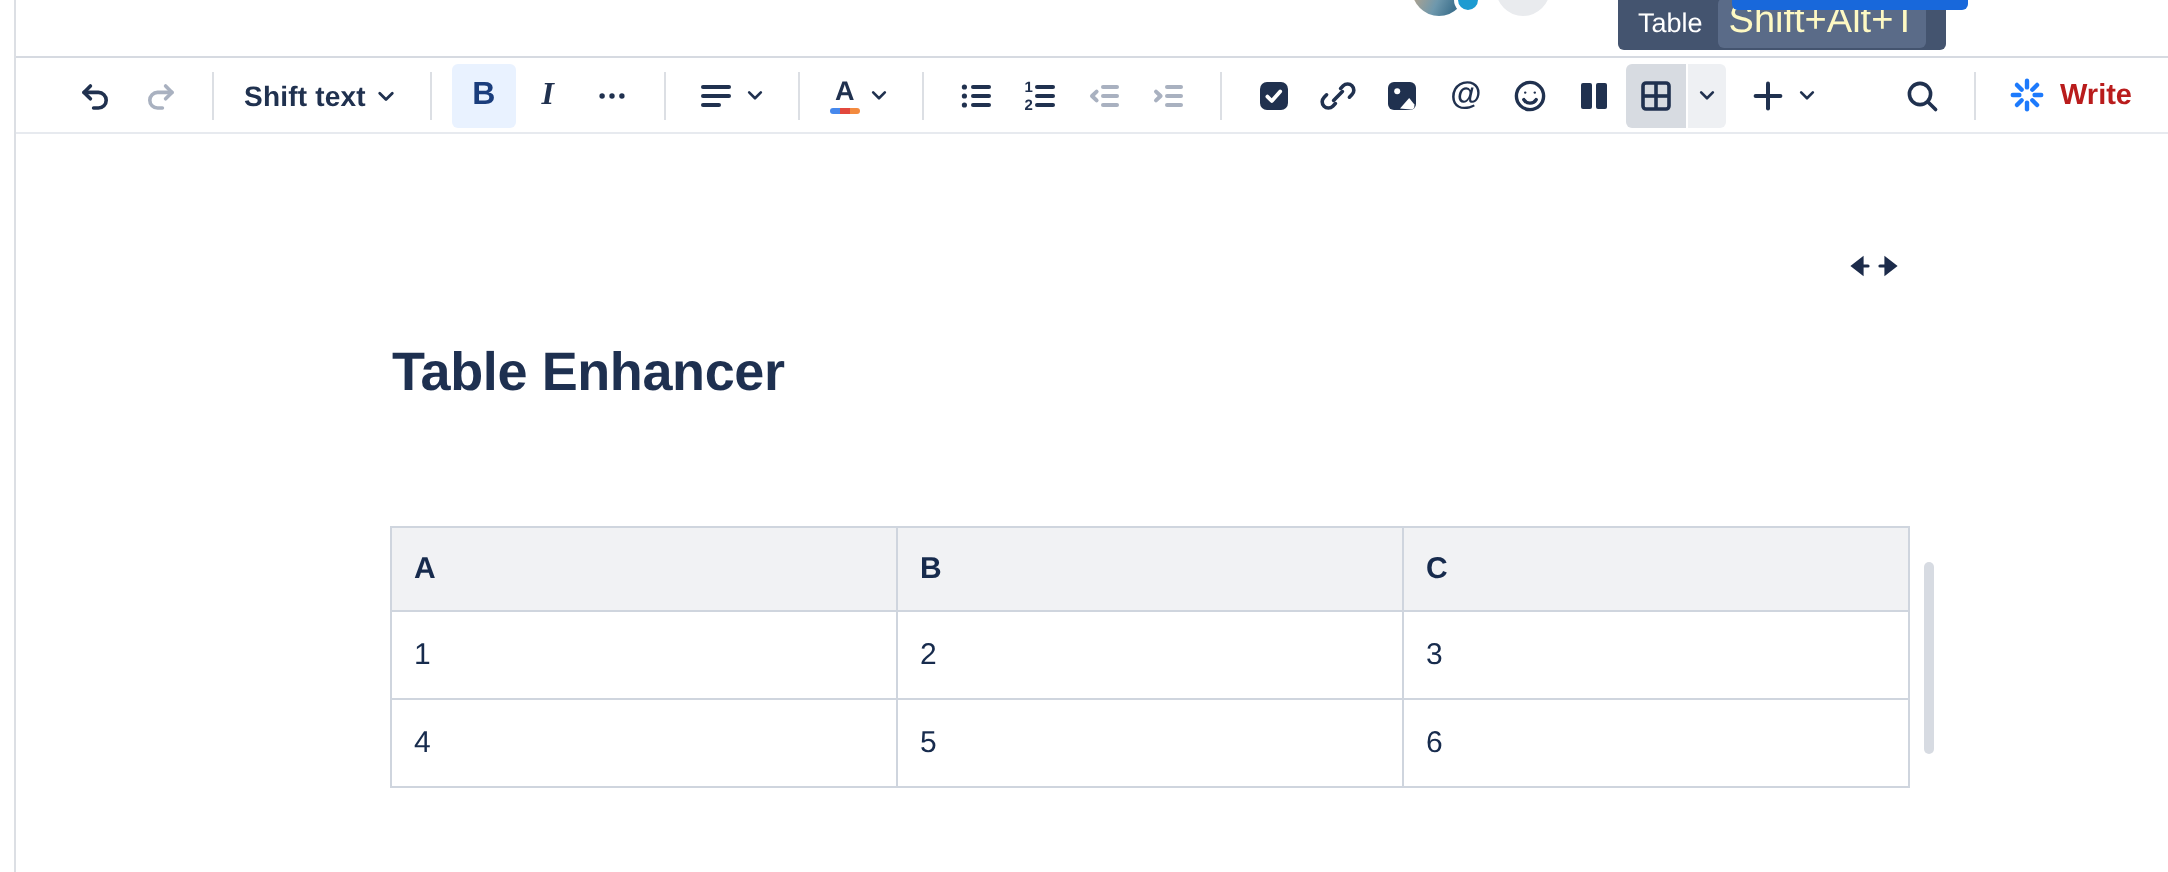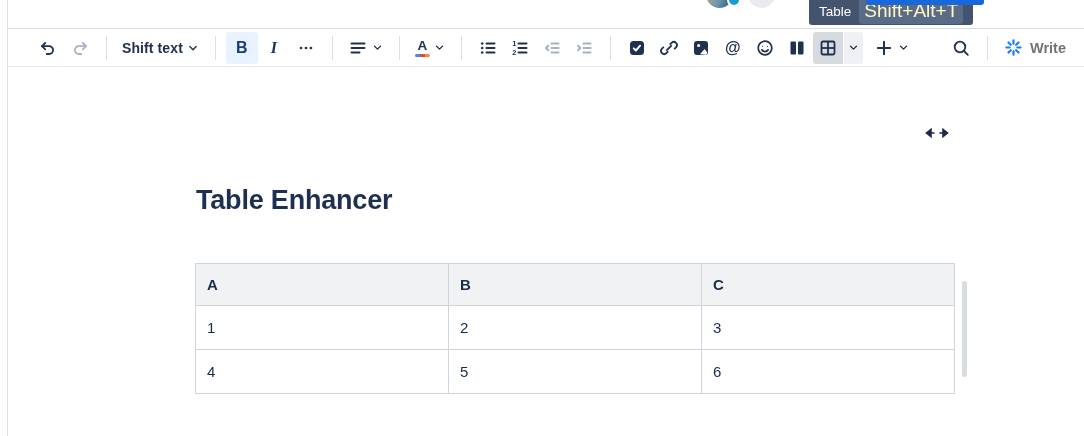--- a/index.html
+++ b/index.html
@@ -48,26 +48,26 @@
   .colorA .letter{font-size:13.5px; font-weight:800;}
   .colorA .bar{width:15px; height:3px; border-radius:1.5px; margin-top:1.5px;
     background:linear-gradient(90deg,#4688ec 0 34%,#e2483d 34% 67%,#f38a3f 67% 100%);}
   .split{display:flex; align-items:center; gap:1px; flex:none;}
   .split .main{width:30px; height:32px; background:#d7dbe1; border-radius:3px 0 0 3px;
     display:flex; align-items:center; justify-content:center; cursor:pointer;}
   .split .chev{width:19px; height:32px; background:#eef0f3; border-radius:0 3px 3px 0;
     display:flex; align-items:center; justify-content:center; cursor:pointer;}
   .spacer{flex:1;}
   .write-btn{display:flex; align-items:center; gap:7px; height:32px; padding:0 6px; border-radius:3px; flex:none; cursor:pointer;}
-  .write-label{font-size:14.5px; font-weight:700; color:#737373;}
+  .write-label{font-size:14.5px; font-weight:700; color:#b91c1c;}
   svg{display:block;}
   
   .resize-toggle{position:absolute; left:921px; top:124px; width:32px; height:18px;
     display:flex; align-items:center; justify-content:center; color:#1c2b4a; cursor:pointer;}
-  .doc-title{position:absolute; left:196px; top:185px; font-size:27px; font-weight:600;
+  .doc-title{position:absolute; left:196px; top:171px; font-size:27px; font-weight:600;
     color:#1e3050; letter-spacing:-.2px; cursor:text;}
   table.doc-table{position:absolute; left:195px; top:263px; width:760px; border-collapse:collapse; table-layout:fixed;}
   .doc-table th, .doc-table td{
     border:1px solid var(--border); text-align:left; padding:0 0 0 11px;
     font-size:15px; color:#172b4d; vertical-align:middle; cursor:text;
   }
   .doc-table th{background:var(--th-bg); height:42px; font-weight:700;}
   .doc-table td{background:#fff; height:44px; font-weight:400;}
   .table-handle{position:absolute; left:962px; top:281px; width:5px; height:96px;
     background:#d7dbe2; border-radius:3px; cursor:col-resize;}

